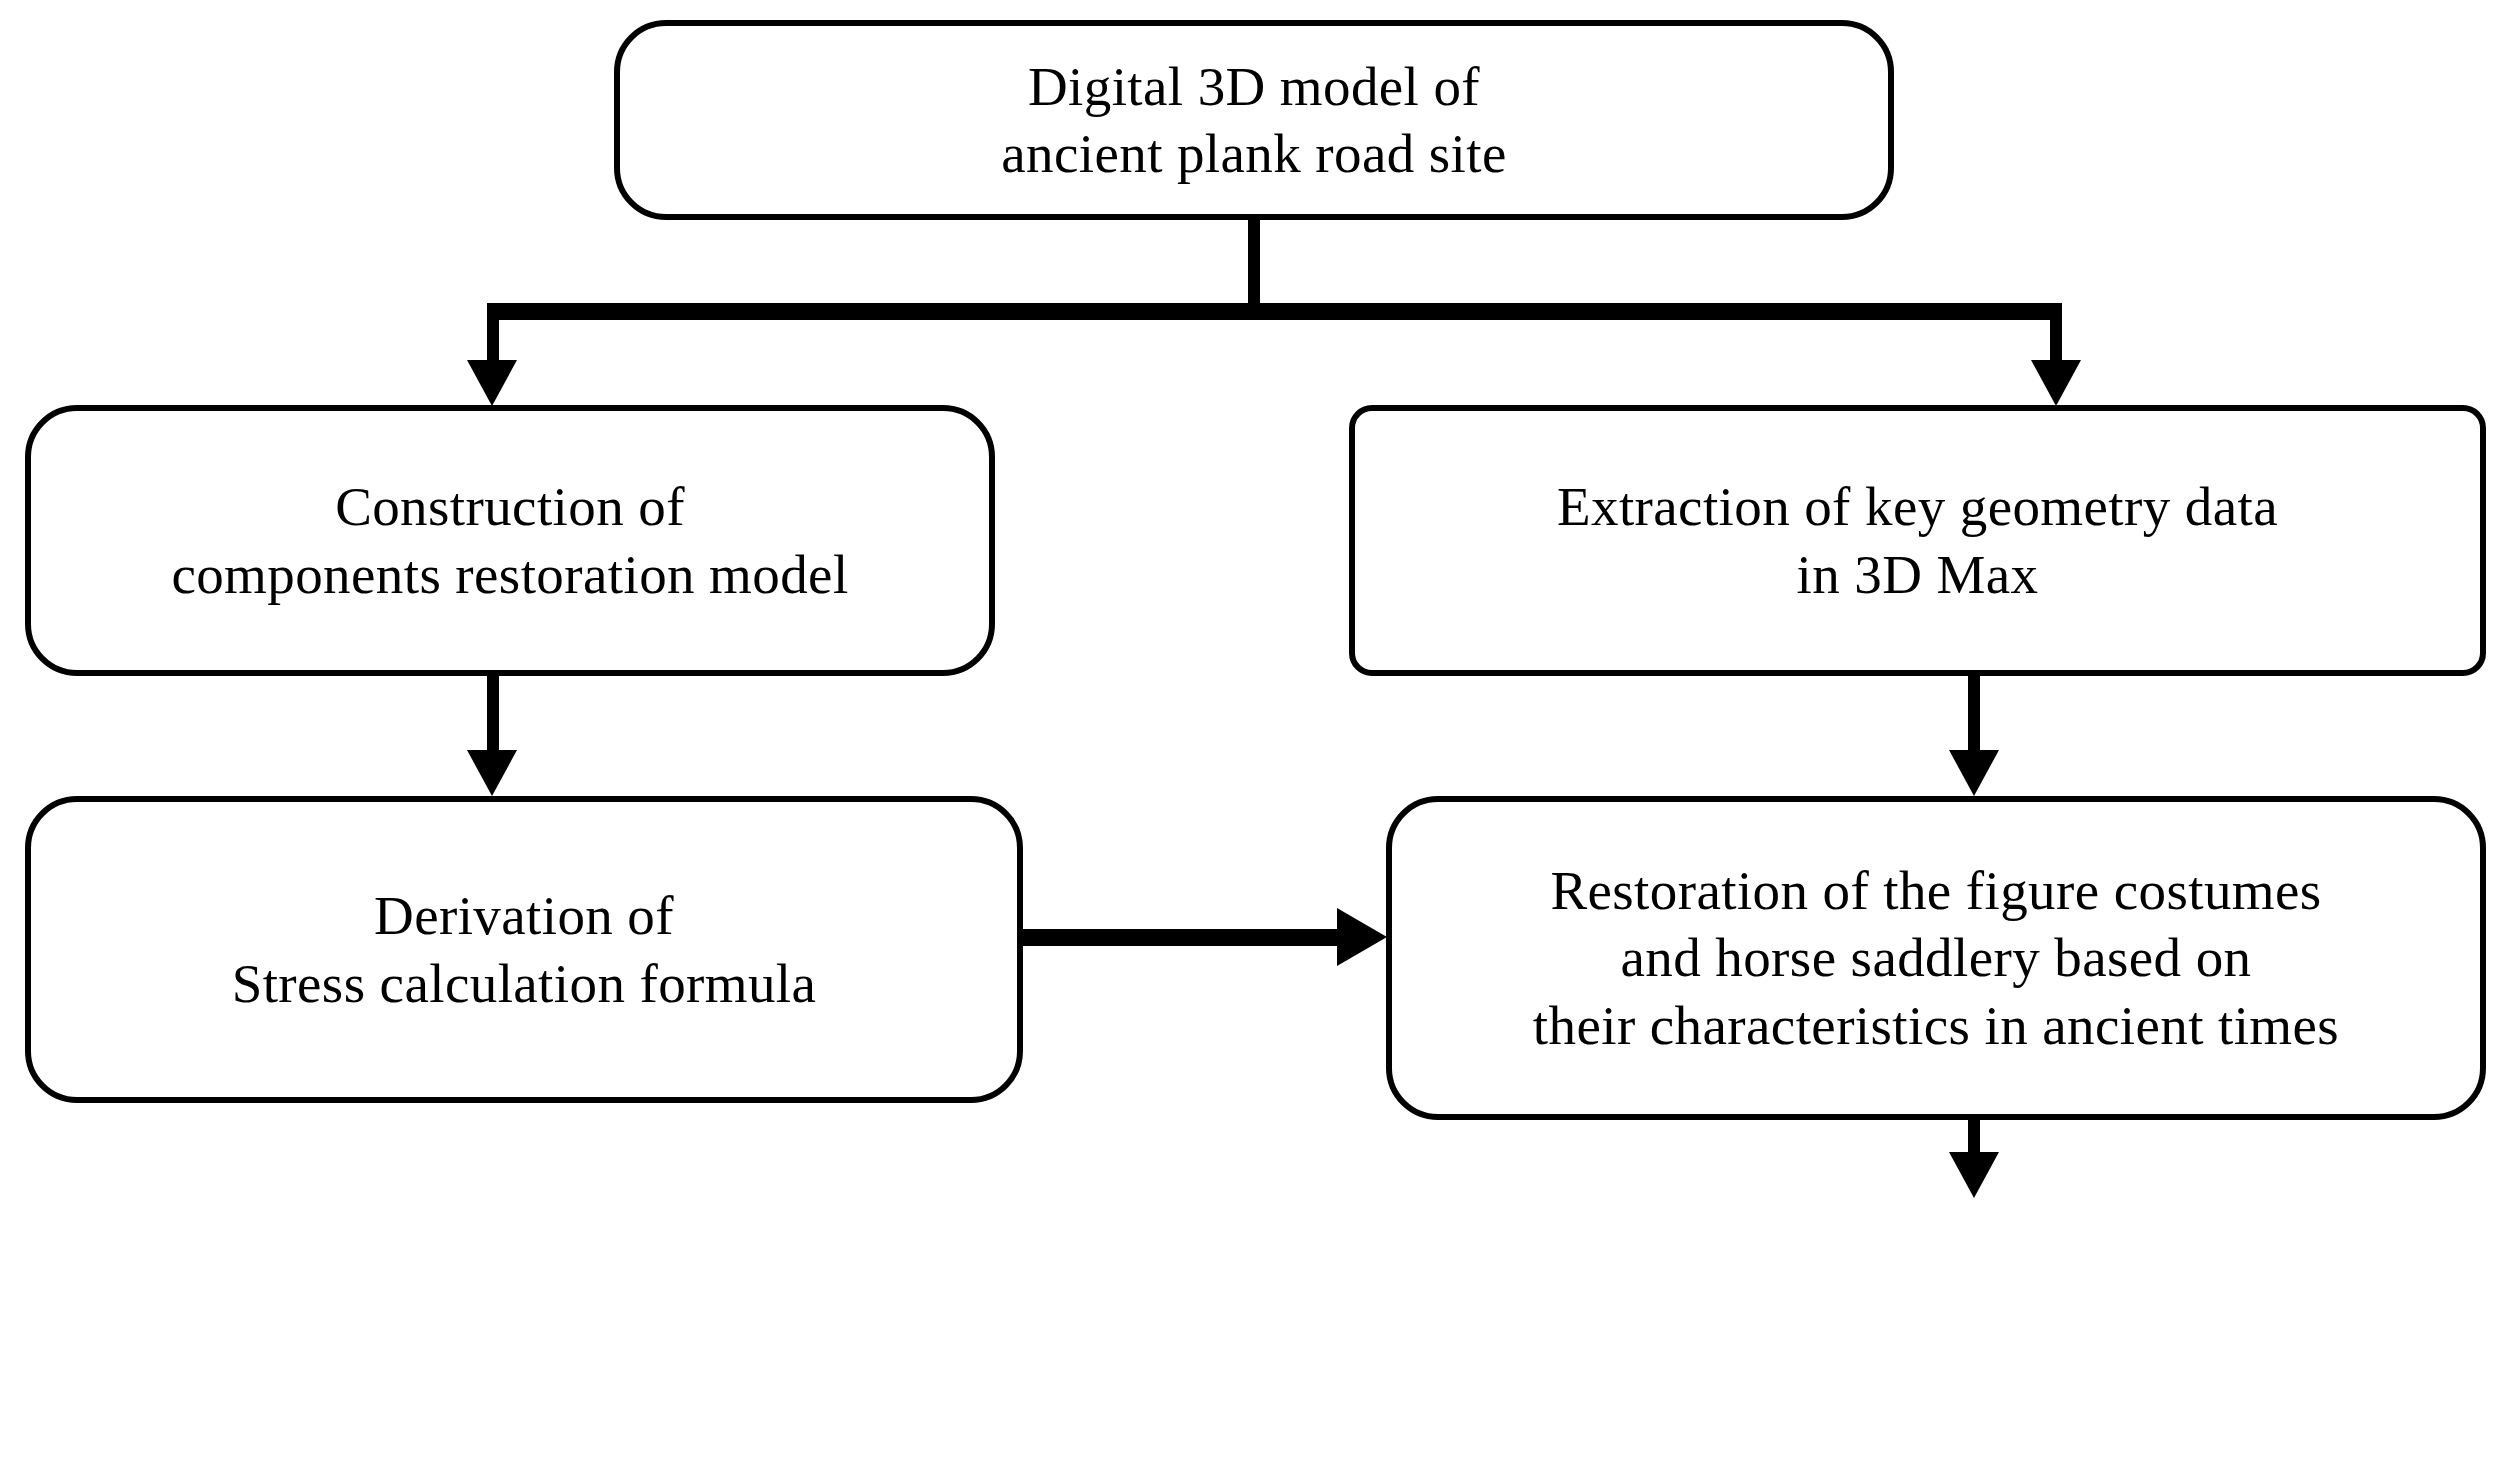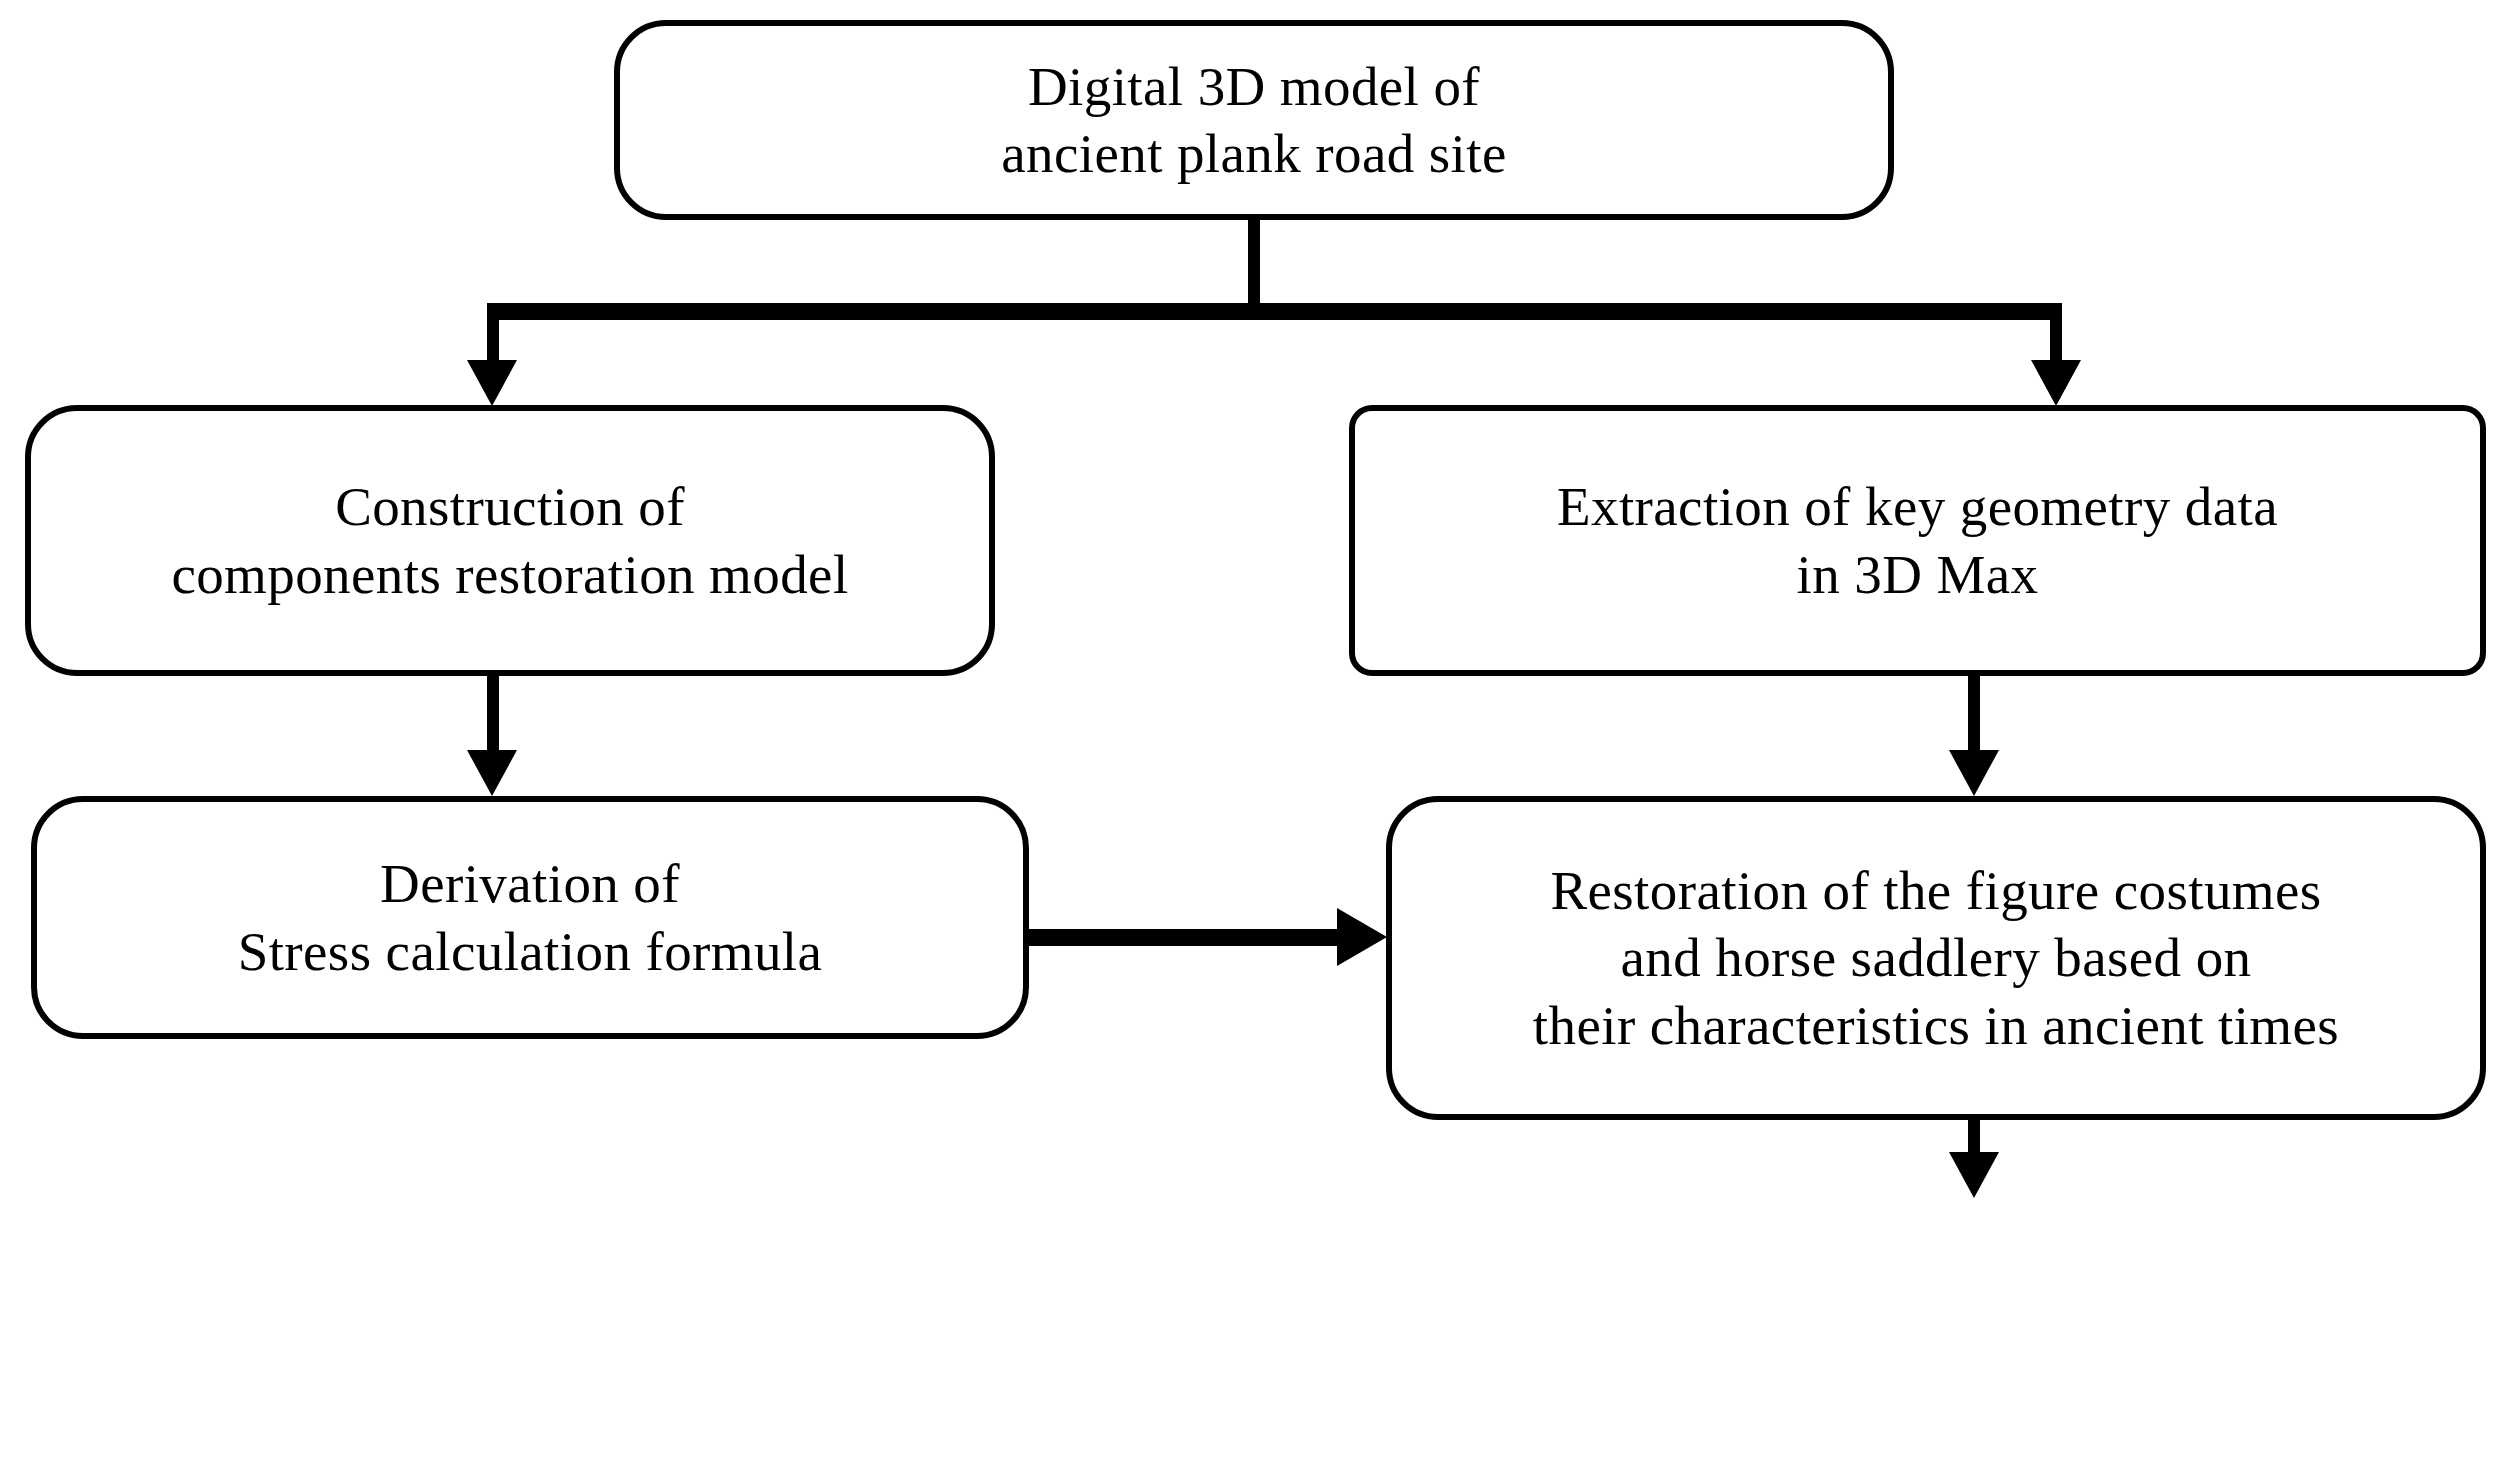--- a/index.html
+++ b/index.html
@@ -96,21 +96,21 @@
   <div class="node" style="left:25px; top:405px; width:970px; height:271px;">
     <span class="node-text">Construction of
 components restoration model</span>
   </div>
 
   <div class="node" style="left:1349px; top:405px; width:1137px; height:271px;border-radius:23px;">
     <span class="node-text">Extraction of key geometry data
 in 3D Max</span>
   </div>
 
-  <div class="node" style="left:31px; top:796px; width:998px; height:243px;justify-content:center;">
+  <div class="node" style="left:25px; top:796px; width:998px; height:307px;justify-content:center;">
     <span class="node-text">Derivation of
 Stress calculation formula</span>
   </div>
 
   <div class="node" style="left:1386px; top:796px; width:1100px; height:324px;">
     <span class="node-text">Restoration of the figure costumes
 and horse saddlery based on
 their characteristics in ancient times</span>
   </div>
 

